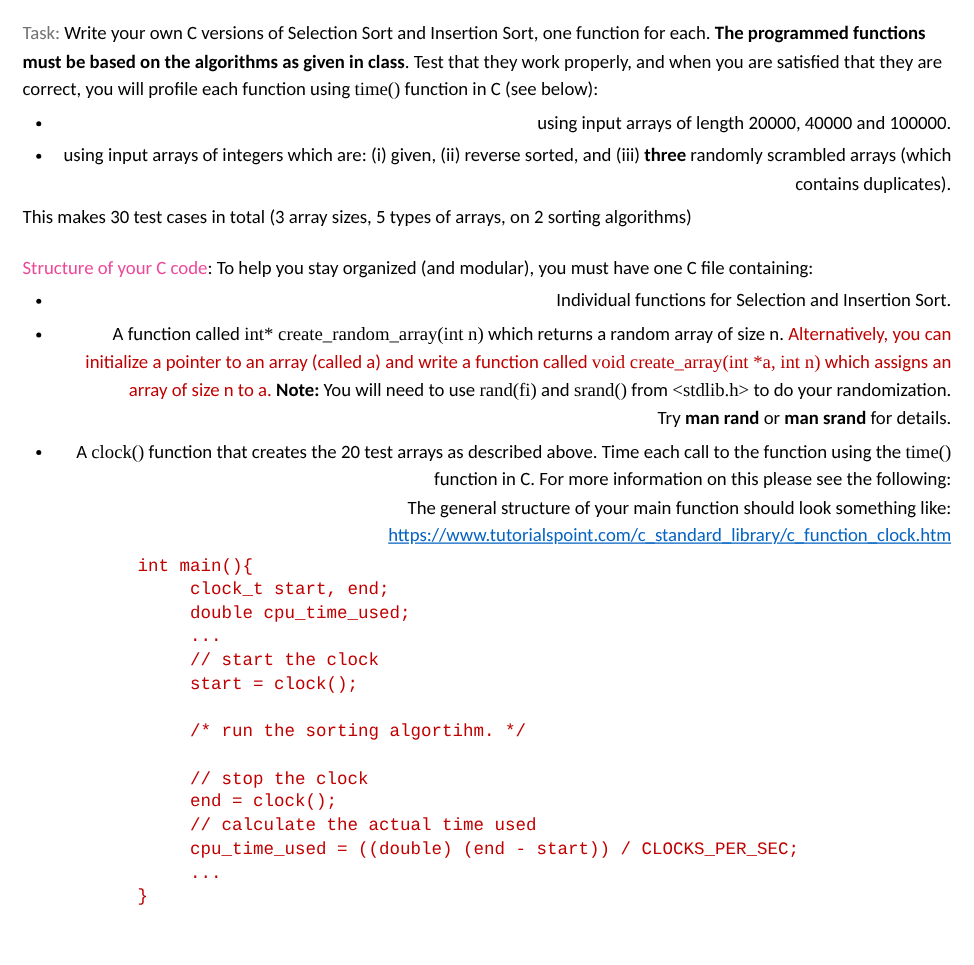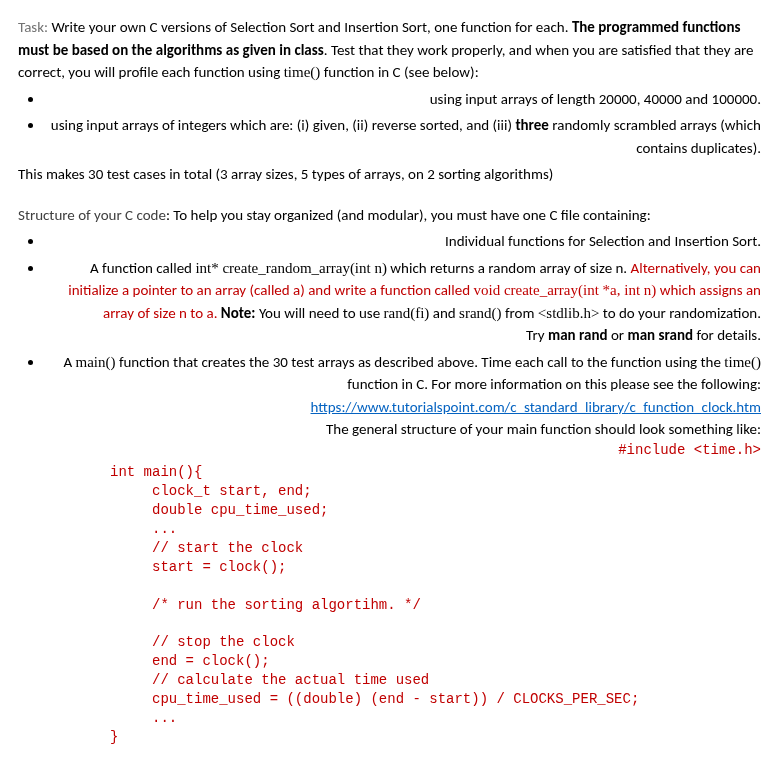--- a/index.html
+++ b/index.html
@@ -5,21 +5,21 @@
   body {
     font-family: Calibri, Arial, sans-serif;
     font-size: 15px;
     line-height: 1.5;
     color: #000;
     max-width: 750px;
     margin: 12px 18px;
     background: #fff;
   }
   .task-label { color: #737373; }
-  .structure-label { color: #404040; }
+  .structure-label { color: #ec4899; }
   b { font-weight: bold; }
   .code { font-family: Liberation Serif, serif; }
   .red { color: #c00000; }
   a.link { color: #0563c1; text-decoration: underline; }
   ul { margin: 4px 0 4px 26px; padding: 0; text-align: right; }
   ul li { margin: 2px 0 4px 0; }
   .pre {
     font-family: "Courier New", monospace;
     white-space: pre;
     color: #c00000;
@@ -56,26 +56,25 @@
   <li>
     <span>Individual functions for Selection and Insertion Sort.</span>
   </li>
   <li>
     <span>A function called </span><span class="code">int* create_random_array(int n)</span><span> which returns a random array of size n. </span><span class="red">Alternatively, you can initialize a pointer to an array (called a) and write a function called </span><span class="red code">void create_array(int *a, int n)</span><span class="red">  which assigns an array of size n to a. </span><b>Note:</b><span> You will need to use </span><span class="code">rand(fi)</span><span> and </span><span class="code">srand()</span><span> from </span><span class="code">&lt;stdlib.h&gt;</span><span> to do your randomization.</span>
     <div class="indent1">
       <span>Try </span><b>man  rand</b><span> or </span><b>man  srand</b><span> for details.</span>
     </div>
   </li>
   <li>
-    <span>A </span><span class="code">main()</span><span> function that creates the 30 test arrays as described above. Time each call to the function using the </span><span class="code">time()</span><span> function in C. For more information on this please see the following:</span>
+    <span>A </span><span class="code">clock()</span><span> function that creates the 20 test arrays as described above. Time each call to the function using the </span><span class="code">time()</span><span> function in C. For more information on this please see the following:</span>
+    <div>The general structure of your main function should look something like:</div>
     <div>
       <a class="link" href="#">https://www.tutorialspoint.com/c_standard_library/c_function_clock.htm</a>
     </div>
-    <div>The general structure of your main function should look something like:</div>
-    <div class="pre" style="margin-left:36px">#include &lt;time.h&gt;</div>
   </li>
 </ul>
 
 <div class="pre">int main(){
      clock_t start, end;
      double cpu_time_used;
      ...
      // start the clock
      start = clock();
 

